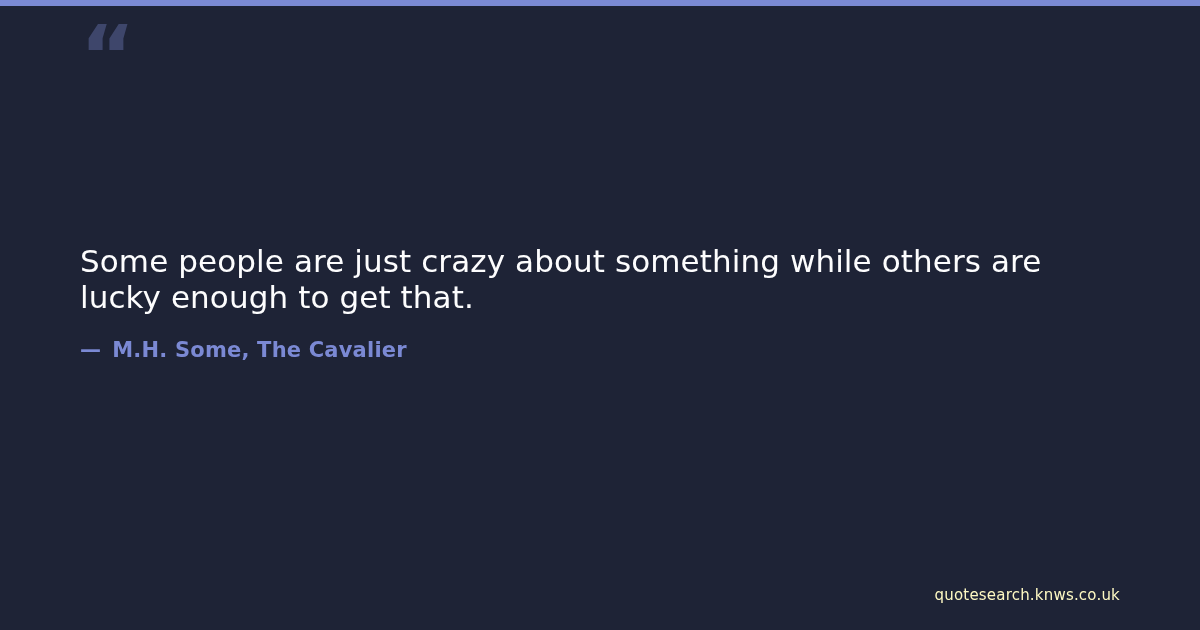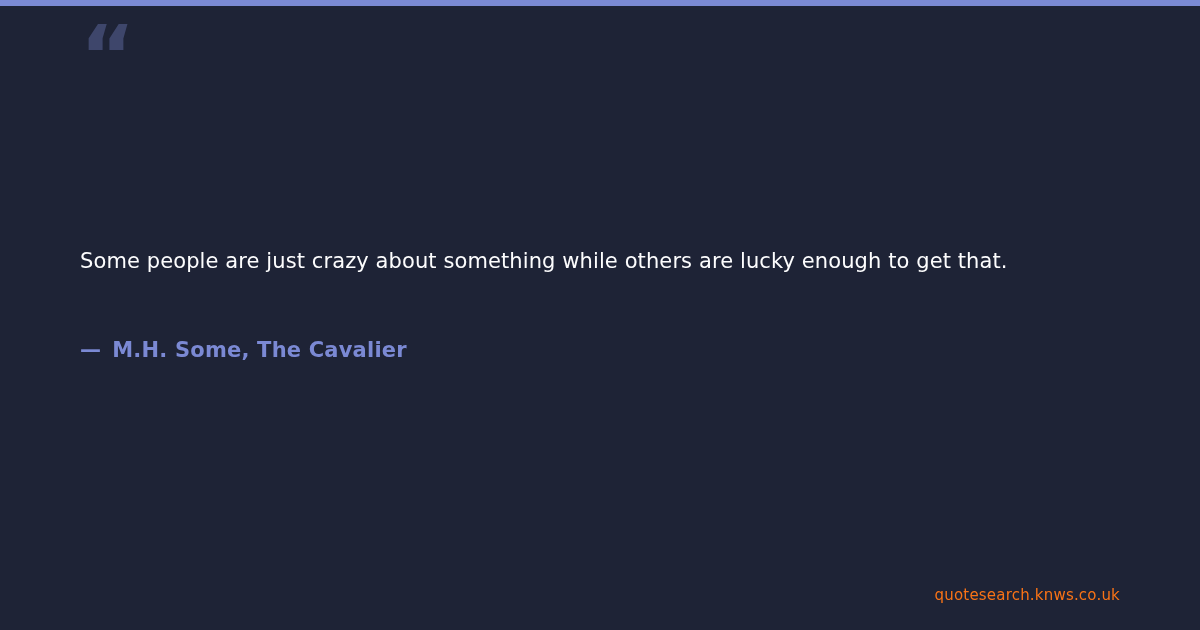--- a/index.html
+++ b/index.html
@@ -47,21 +47,21 @@
   .quote-body {
     position: absolute;
     left: 80px;
     top: 243px;
     width: 1010px;
   }
 
   .quote-text {
     margin: 0;
     font-family: "DejaVu Sans", sans-serif;
-    font-size: 21px;
+    font-size: 31px;
     font-weight: 400;
     line-height: 36px;
     color: #fdfdfe;
     letter-spacing: 0.1px;
   }
 
   .attribution {
     position: absolute;
     left: 80px;
     top: 338px;
@@ -80,21 +80,21 @@
     margin-right: 11px;
   }
 
   .watermark {
     position: absolute;
     right: 80px;
     bottom: 26px;
     font-family: "DejaVu Sans", sans-serif;
     font-size: 15px;
     font-weight: 400;
-    color: #f97316;
+    color: #fef9c3;
     letter-spacing: 0.2px;
   }
 </style>
 </head>
 <body>
 
 <div class="quote-card">
 
   <div class="top-accent-bar"></div>
 

